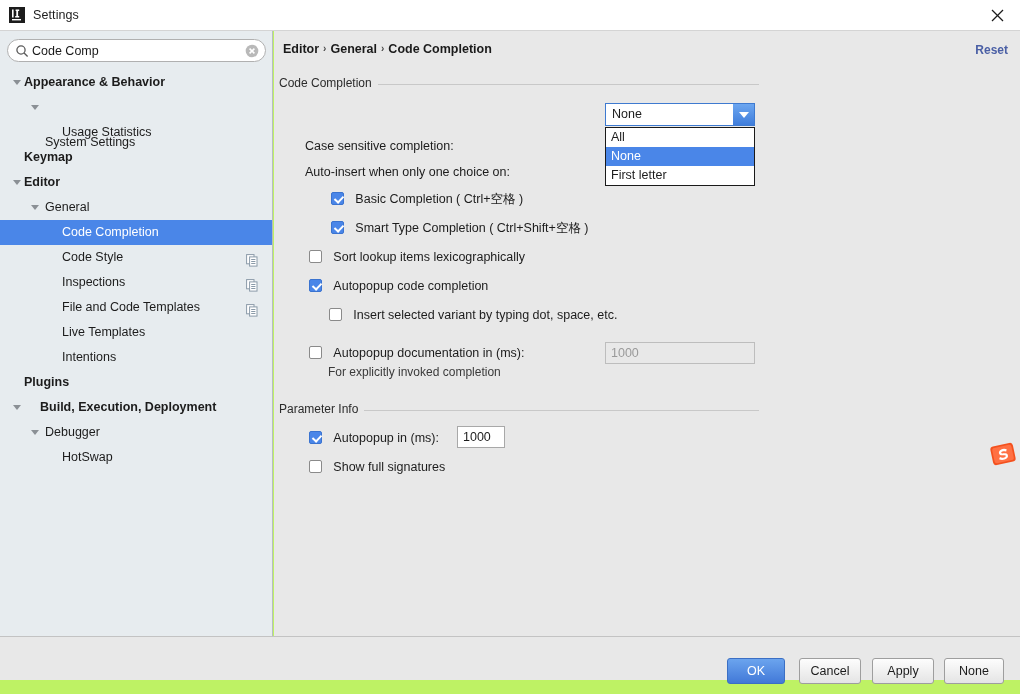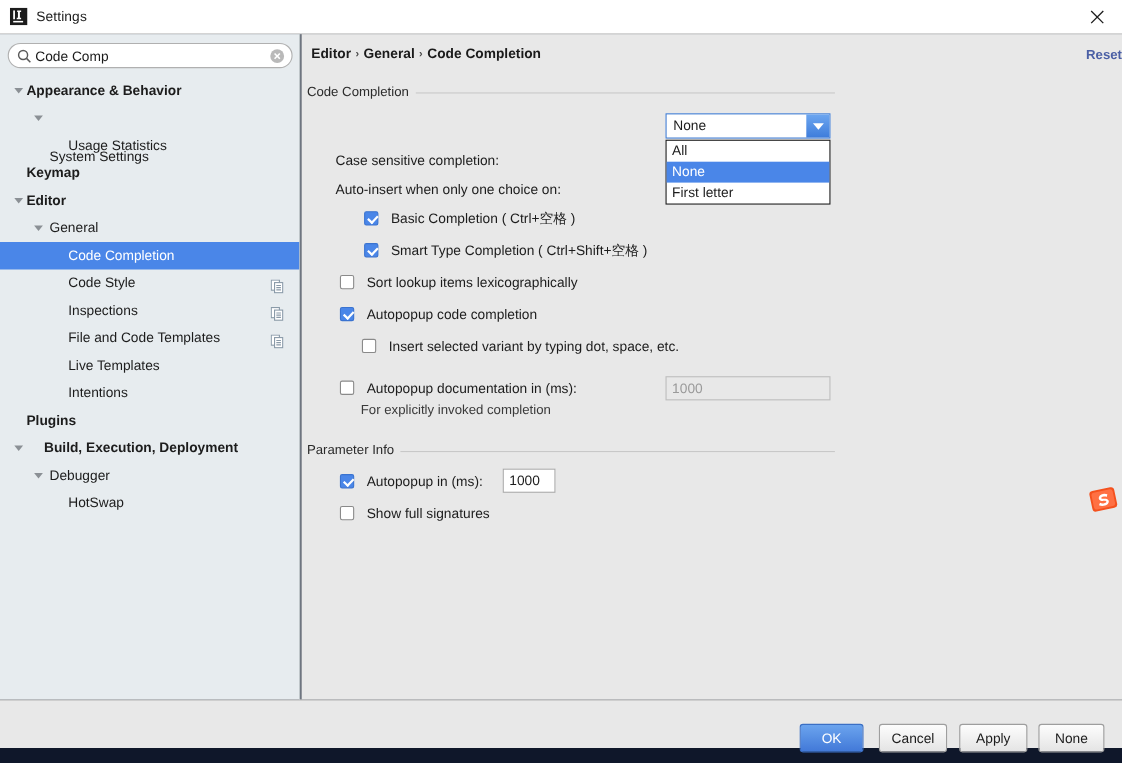--- a/index.html
+++ b/index.html
@@ -10,21 +10,21 @@
     font-family: "Liberation Sans", "DejaVu Sans", sans-serif;
     font-size: 12px;
     color: #1a1a1a;
     background: #e8e8e8;
   }
 
   #app {
     position: relative;
     width: 1020px;
     height: 694px;
-    background: #0f172a;
+    background: #bef264;
   }
 
   
   #titlebar {
     position: absolute; left: 0; top: 0;
     width: 1020px; height: 31px;
     background: #ffffff;
     border-bottom: 1px solid #d4d4d4;
   }
   #title-icon {
@@ -120,21 +120,21 @@
   #breadcrumb {
     position: absolute; left: 9px; top: 11px;
     font-size: 12.5px; font-weight: bold; color: #1a1a1a;
     white-space: nowrap;
   }
   #breadcrumb .sep {
     color: #4a4a4a; font-weight: bold;
     font-size: 10px; padding: 0 4px; position: relative; top: -1px;
   }
   #reset-link {
-    position: absolute; right: 0; top: 12px;
+    position: absolute; right: 12px; top: 12px;
     font-size: 12px; color: #4a5fa5; cursor: pointer;
     font-weight: bold;
   }
 
   .group {
     position: absolute;
     left: 5px;
     width: 480px;
   }
   .group-title {

